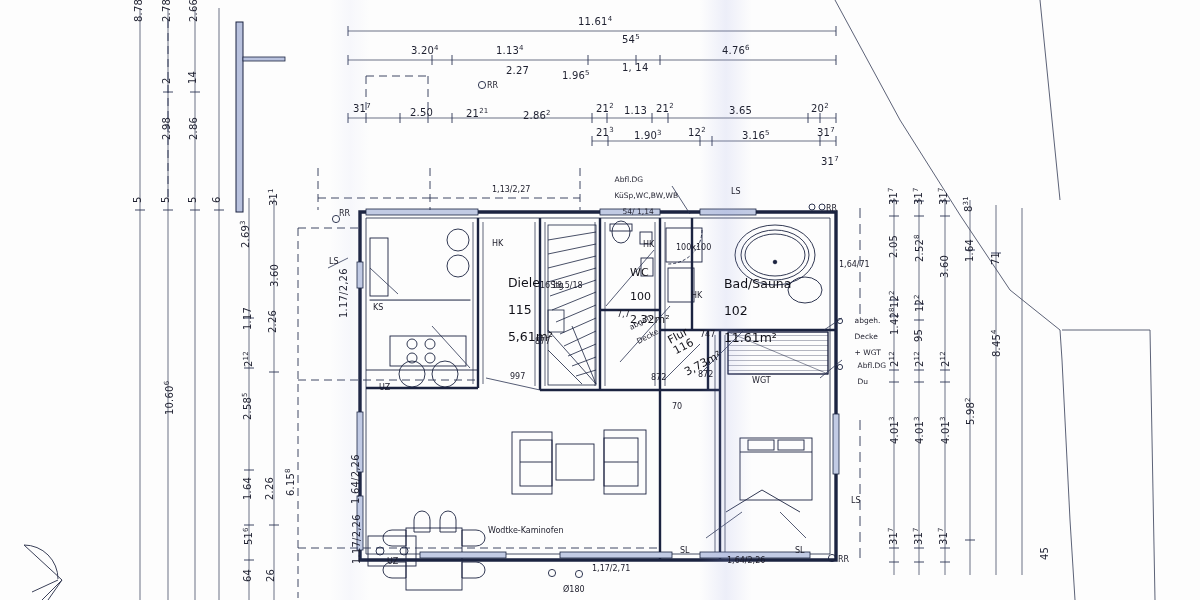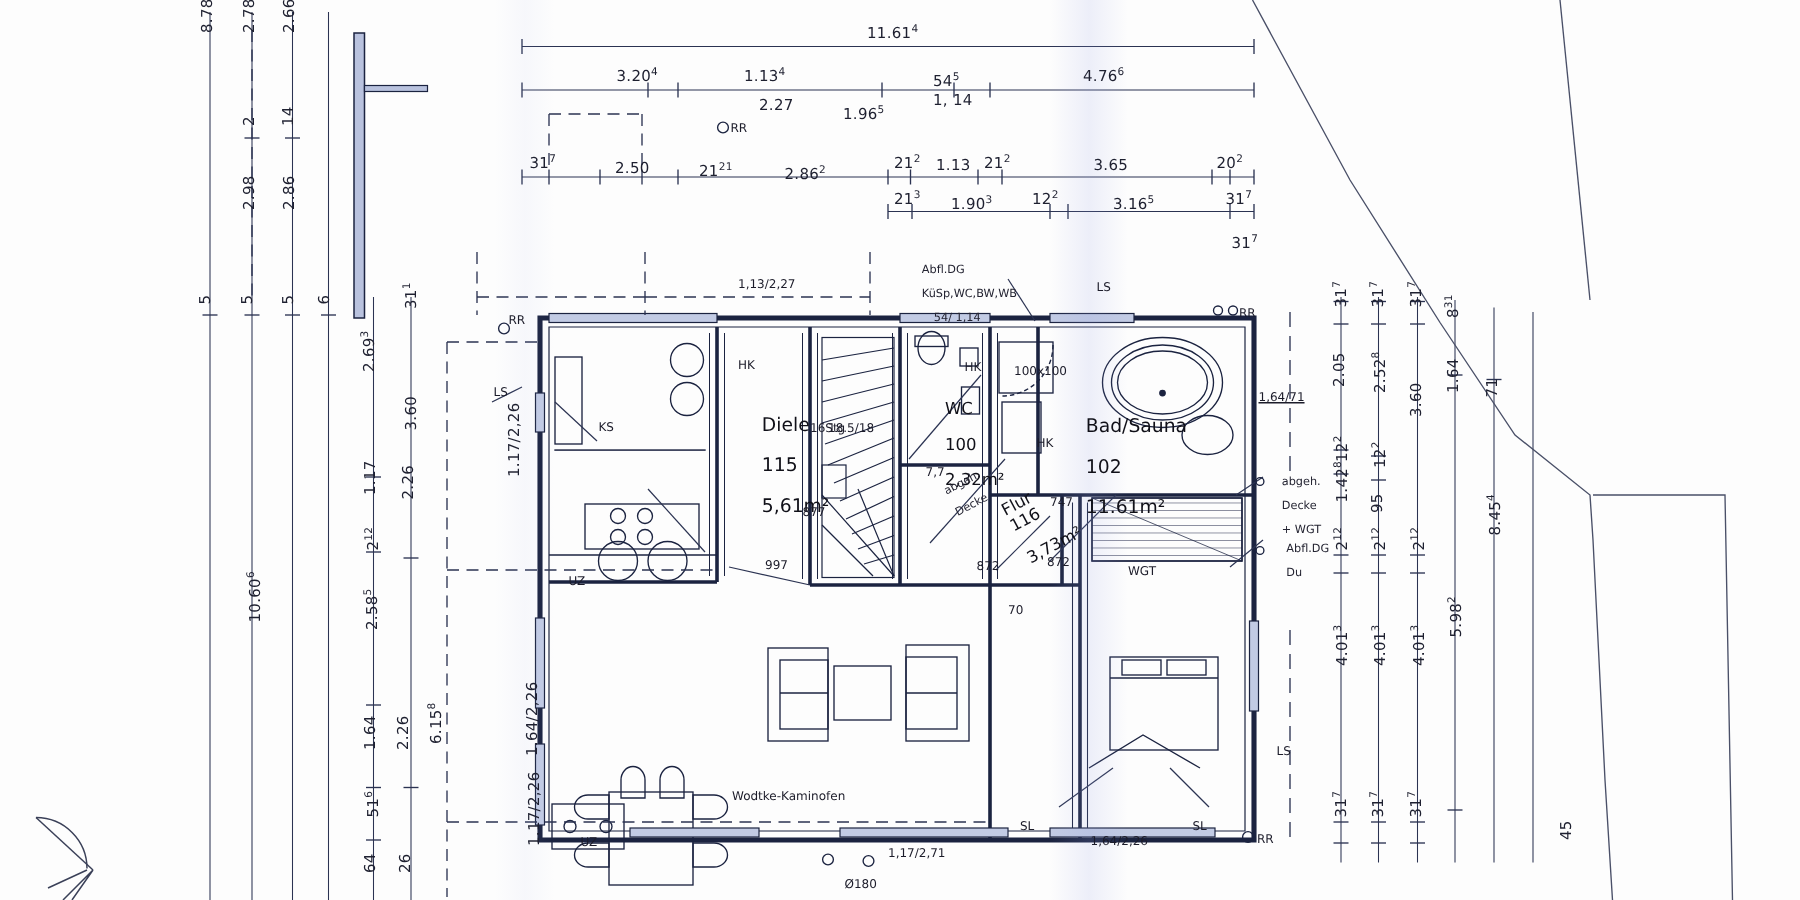--- a/index.html
+++ b/index.html
@@ -398,21 +398,21 @@
   <div class="lbl tiny" style="left:848px;top:354px">
     <span>Abfl.DG</span><br>
     <span>Du</span>
   </div>
 
   <div id="gen">
       <div class="lbl dim" style="left: 578px; top: 16px; transform-origin: 0px 0px;">11.61<span class="sup">4</span></div>
       <div class="lbl dim" style="left: 411px; top: 45px; transform-origin: 0px 0px;">3.20<span class="sup">4</span></div>
       <div class="lbl dim" style="left: 496px; top: 45px; transform-origin: 0px 0px;">1.13<span class="sup">4</span></div>
       <div class="lbl dim" style="left: 562px; top: 45px; transform-origin: 0px 0px; margin-top: 25px;">1.96<span class="sup">5</span></div>
-      <div class="lbl dim" style="left: 622px; top: 48px; transform-origin: 0px 0px;">54<span class="sup">5</span></div>
+      <div class="lbl dim" style="left: 622px; top: 34px; transform-origin: 0px 0px;">54<span class="sup">5</span></div>
       <div class="lbl dim" style="left: 722px; top: 45px; transform-origin: 0px 0px;">4.76<span class="sup">6</span></div>
       <div class="lbl dim" style="left: 506px; top: 66px; transform-origin: 0px 0px;">2.27</div>
       <div class="lbl dim" style="left: 622px; top: 63px; transform-origin: 0px 0px; text-align: center;">1, 14</div>
       <div class="lbl dim" style="left: 353px; top: 103px; transform-origin: 0px 0px;">31<span class="sup">7</span></div>
       <div class="lbl dim" style="left: 410px; top: 108px; transform-origin: 0px 0px;">2.50</div>
       <div class="lbl dim" style="left: 466px; top: 108px; transform-origin: 0px 0px;">21<span class="sup">21</span></div>
       <div class="lbl dim" style="left: 523px; top: 110px; transform-origin: 0px 0px;">2.86<span class="sup">2</span></div>
       <div class="lbl dim" style="left: 596px; top: 103px; transform-origin: 0px 0px;">21<span class="sup">2</span></div>
       <div class="lbl dim" style="left: 624px; top: 106px; transform-origin: 0px 0px;">1.13</div>
       <div class="lbl dim" style="left: 656px; top: 103px; transform-origin: 0px 0px;">21<span class="sup">2</span></div>
@@ -479,38 +479,38 @@
       <div class="lbl dim" style="left: 1040px; top: 560px; transform: rotate(-90deg); transform-origin: 0px 0px;">45</div>
       <div class="lbl tag" style="left: 339px; top: 210px; transform-origin: 0px 0px;">RR</div>
       <div class="lbl tag" style="left: 487px; top: 82px; transform-origin: 0px 0px;">RR</div>
       <div class="lbl tag" style="left: 826px; top: 205px; transform-origin: 0px 0px;">RR</div>
       <div class="lbl tag" style="left: 838px; top: 556px; transform-origin: 0px 0px;">RR</div>
       <div class="lbl tag" style="left: 329px; top: 258px; transform-origin: 0px 0px;">LS</div>
       <div class="lbl tag" style="left: 731px; top: 188px; transform-origin: 0px 0px;">LS</div>
       <div class="lbl tag" style="left: 851px; top: 497px; transform-origin: 0px 0px;">LS</div>
       <div class="lbl tag" style="left: 680px; top: 547px; transform-origin: 0px 0px;">SL</div>
       <div class="lbl tag" style="left: 795px; top: 547px; transform-origin: 0px 0px;">SL</div>
-      <div class="lbl tag" style="left: 373px; top: 281px; transform-origin: 0px 0px; margin-left: 26px;">KS</div>
+      <div class="lbl tag" style="left: 373px; top: 304px; transform-origin: 0px 0px;">KS</div>
       <div class="lbl tag" style="left: 492px; top: 240px; transform-origin: 0px 0px;">HK</div>
       <div class="lbl tag" style="left: 643px; top: 241px; transform-origin: 0px 0px;">HK</div>
       <div class="lbl tag" style="left: 691px; top: 292px; transform-origin: 0px 0px;">HK</div>
       <div class="lbl tag" style="left: 379px; top: 384px; transform-origin: 0px 0px;">UZ</div>
       <div class="lbl tag" style="left: 387px; top: 558px; transform-origin: 0px 0px;">UZ</div>
       <div class="lbl tag" style="left: 676px; top: 244px; transform-origin: 0px 0px;">100x100</div>
       <div class="lbl tag" style="left: 540px; top: 282px; transform-origin: 0px 0px;">16Stg</div>
       <div class="lbl tag" style="left: 552px; top: 282px; transform-origin: 0px 0px;">18.5/18</div>
       <div class="lbl tag" style="left: 535px; top: 338px; transform-origin: 0px 0px;">877</div>
       <div class="lbl tag" style="left: 510px; top: 373px; transform-origin: 0px 0px;">997</div>
       <div class="lbl tag" style="left: 651px; top: 374px; transform-origin: 0px 0px;">872</div>
       <div class="lbl tag" style="left: 698px; top: 371px; transform-origin: 0px 0px;">872</div>
       <div class="lbl tag" style="left: 617px; top: 311px; transform-origin: 0px 0px;">7,7</div>
       <div class="lbl tag" style="left: 700px; top: 331px; transform-origin: 0px 0px;">747</div>
       <div class="lbl tag" style="left: 672px; top: 403px; transform-origin: 0px 0px;">70</div>
       <div class="lbl tag" style="left: 752px; top: 377px; transform-origin: 0px 0px;">WGT</div>
       <div class="lbl tag" style="left: 563px; top: 586px; transform-origin: 0px 0px;">Ø180</div>
       <div class="lbl tag" style="left: 492px; top: 186px; transform-origin: 0px 0px;">1,13/2,27</div>
-      <div class="lbl tag" style="left: 839px; top: 261px; transform-origin: 0px 0px; text-decoration: underline;">1,64/71</div>
+      <div class="lbl tag" style="left: 839px; top: 261px; transform-origin: 0px 0px;">1,64/71</div>
       <div class="lbl tag" style="left: 592px; top: 565px; transform-origin: 0px 0px;">1,17/2,71</div>
       <div class="lbl tag" style="left: 727px; top: 557px; transform-origin: 0px 0px;">1,64/2,26</div>
       <div class="lbl tag" style="left: 488px; top: 527px; transform-origin: 0px 0px;">Wodtke-Kaminofen</div>
     </div>
 
 </div>
 
 </body></html>

